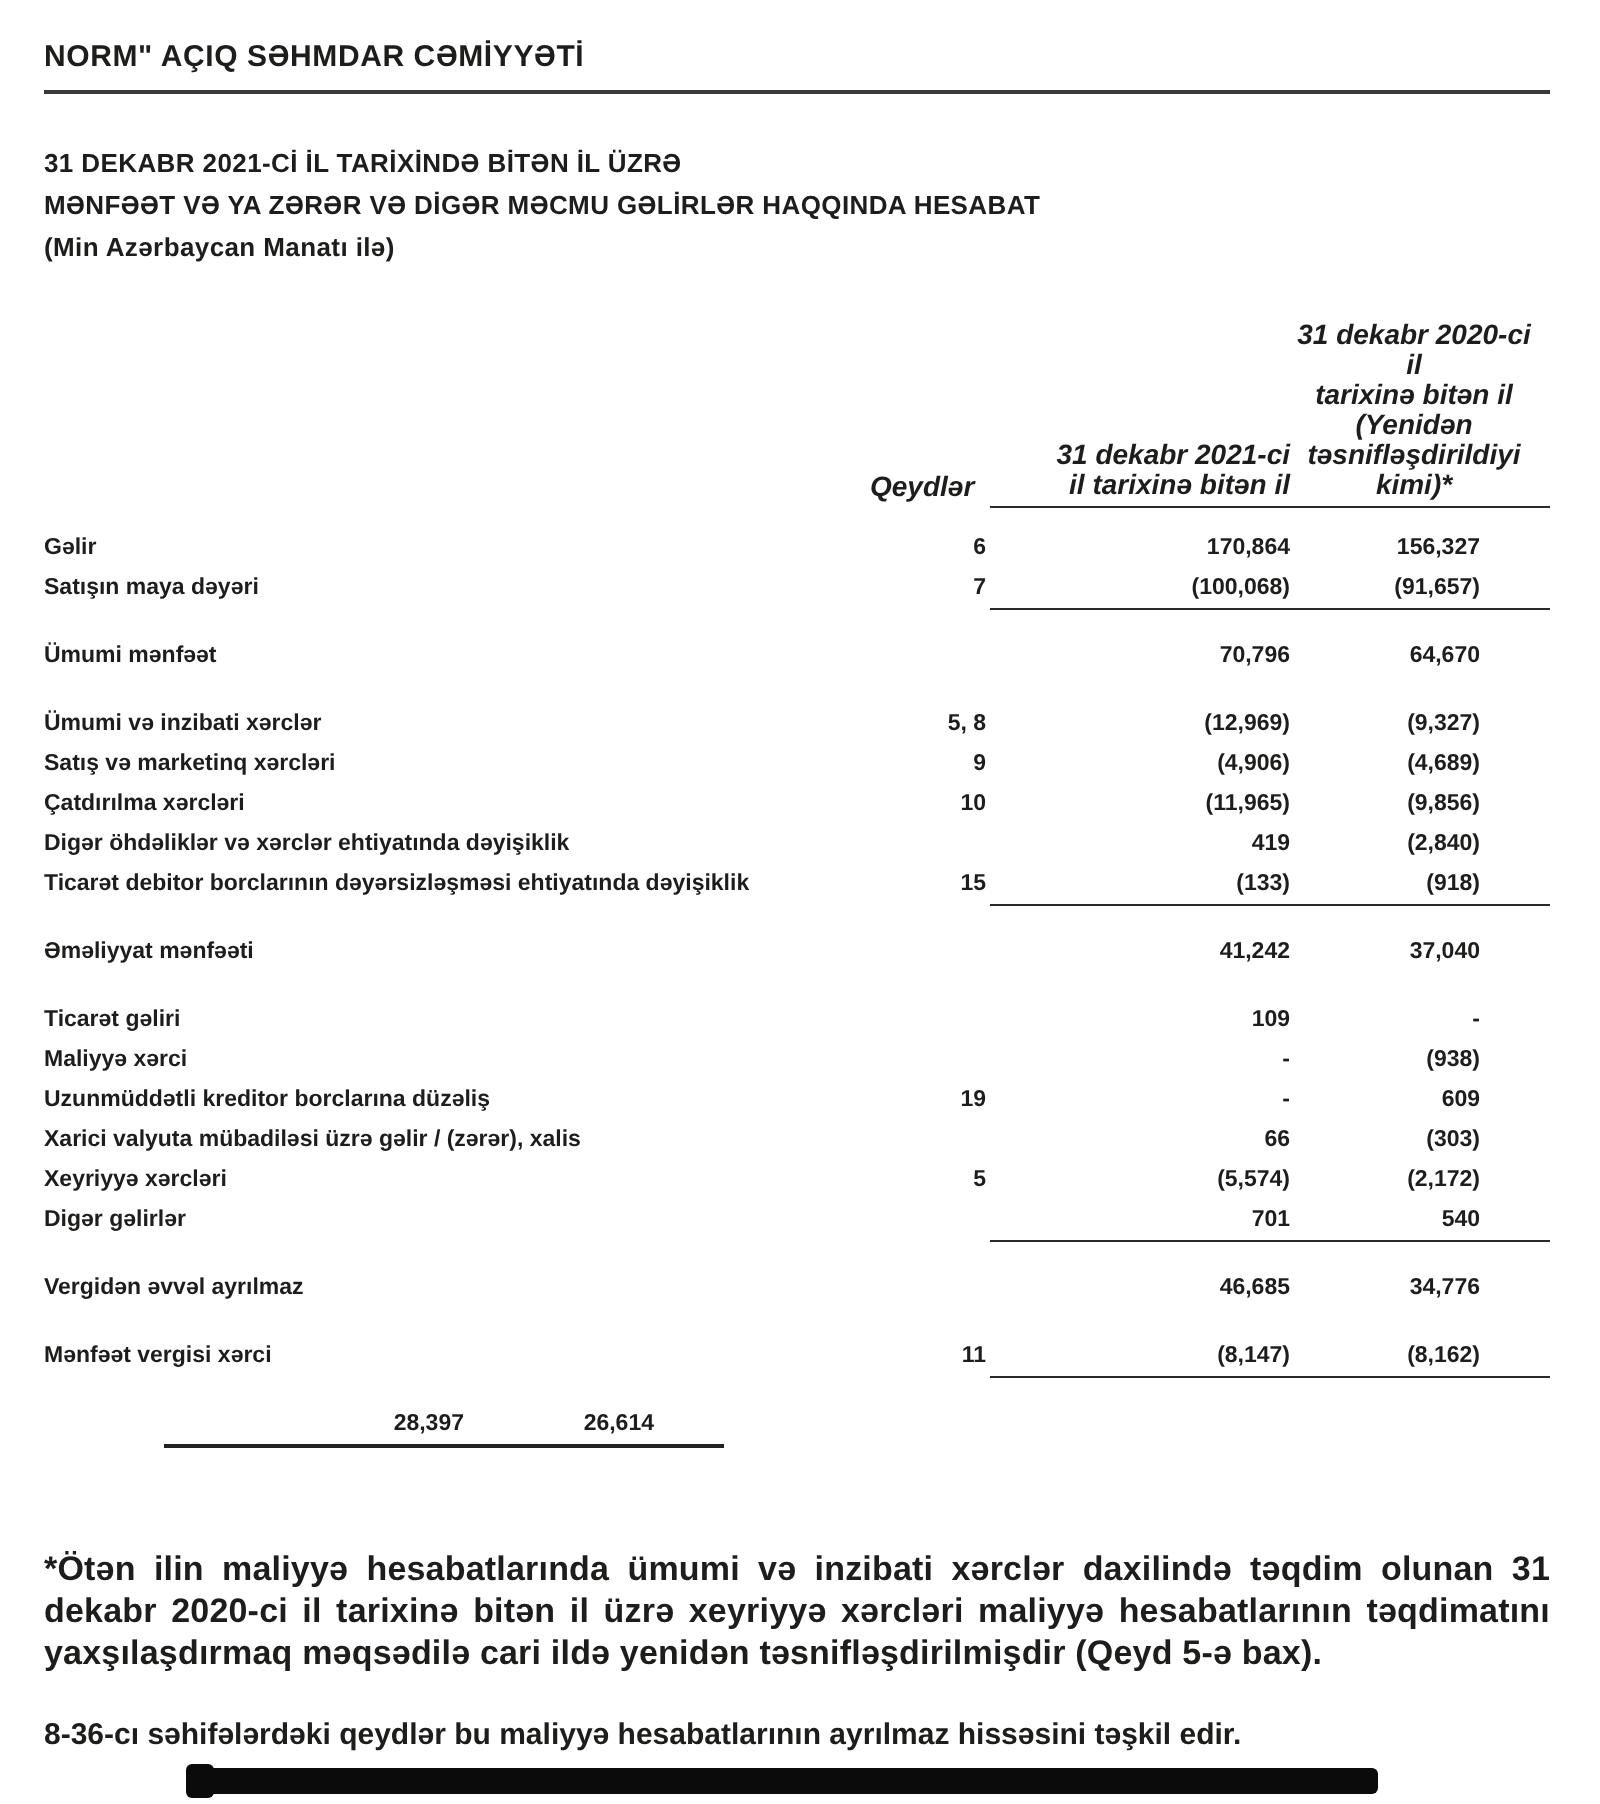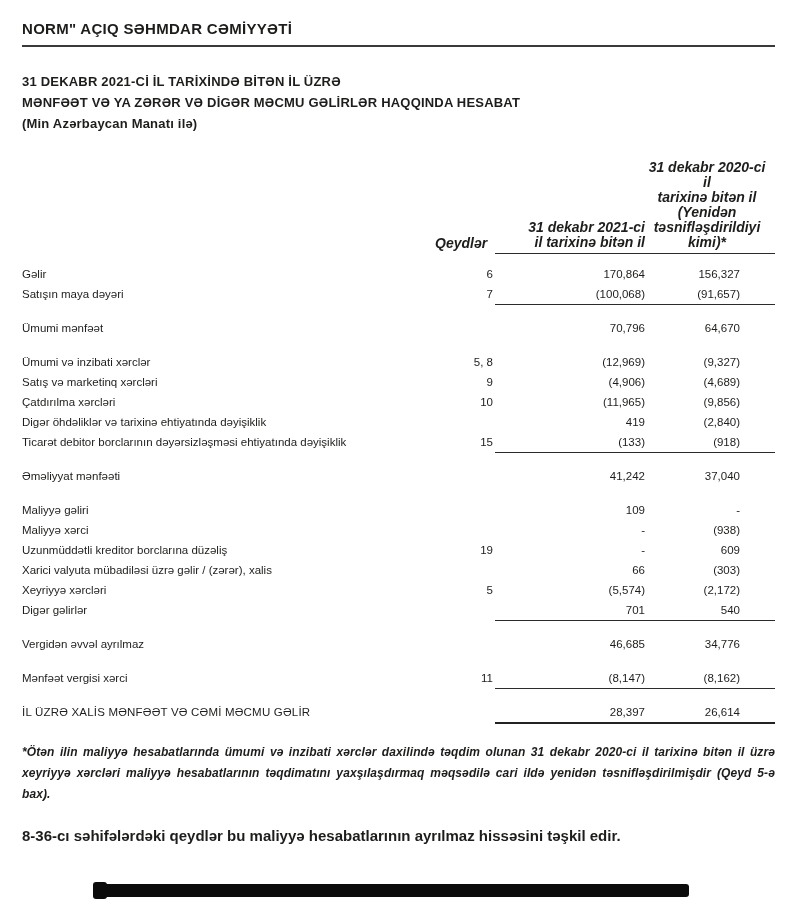--- a/index.html
+++ b/index.html
@@ -57,36 +57,35 @@
   .th.c2 { text-align: left; }
   .th.c3 { text-align: right; border-bottom: 1.5px solid #2b2b29; }
   .th.c4 { text-align: center; padding-right: 6px; border-bottom: 1.5px solid #2b2b29; }
   .tbody { margin-top: 10px; }
   .row {
     display: flex;
     align-items: baseline;
     height: 20px;
     line-height: 20px;
     font-size: 11.5px;
-    font-weight: 400;
+    font-weight: 700;
   }
   .row .c1 { white-space: nowrap; overflow: visible; }
   .row.gap { margin-top: 14px; }
   .row.u .val { border-bottom: 1.5px solid #2b2b29; }
   .row.final .val { border-bottom: 2.5px solid #222220; }
   .row.final .c1 { letter-spacing: 0.2px; }
   
   .footnote {
-    margin-top: 20px;
-    font-size: 12px;
+    margin-top: 52px;
+    font-size: 17px;
     font-weight: 700;
     line-height: 21px;
     text-align: justify;
     letter-spacing: 0.1px;
-    font-style: italic;
   }
   .footnote-2 {
     margin-top: 22px;
     font-size: 15px;
     font-weight: 700;
     line-height: 18px;
   }
   
   .scan-bar {
     position: absolute;
@@ -173,42 +172,42 @@
       </div>
 
       <div class="row">
         <span class="c1">Çatdırılma xərcləri</span>
         <span class="c2">10</span>
         <span class="c3 val">(11,965)</span>
         <span class="c4 val">(9,856)</span>
       </div>
 
       <div class="row">
-        <span class="c1">Digər öhdəliklər və tarixinə ehtiyatında dəyişiklik</span>
+        <span class="c1">Digər öhdəliklər və xərclər ehtiyatında dəyişiklik</span>
         <span class="c2"></span>
         <span class="c3 val">419</span>
         <span class="c4 val">(2,840)</span>
       </div>
 
       <div class="row u">
         <span class="c1">Ticarət debitor borclarının dəyərsizləşməsi ehtiyatında dəyişiklik</span>
         <span class="c2">15</span>
         <span class="c3 val">(133)</span>
         <span class="c4 val">(918)</span>
       </div>
 
       <div class="row gap">
         <span class="c1">Əməliyyat mənfəəti</span>
         <span class="c2"></span>
         <span class="c3 val">41,242</span>
         <span class="c4 val">37,040</span>
       </div>
 
       <div class="row gap">
-        <span class="c1">Maliyyə gəliri</span>
+        <span class="c1">Ticarət gəliri</span>
         <span class="c2"></span>
         <span class="c3 val">109</span>
         <span class="c4 val">-</span>
       </div>
 
       <div class="row">
         <span class="c1">Maliyyə xərci</span>
         <span class="c2"></span>
         <span class="c3 val">-</span>
         <span class="c4 val">(938)</span>
@@ -250,21 +249,20 @@
       </div>
 
       <div class="row gap u">
         <span class="c1">Mənfəət vergisi xərci</span>
         <span class="c2">11</span>
         <span class="c3 val">(8,147)</span>
         <span class="c4 val">(8,162)</span>
       </div>
 
       <div class="row gap final">
-        <span class="c1">İL ÜZRƏ XALİS MƏNFƏƏT VƏ CƏMİ MƏCMU GƏLİR</span>
         <span class="c2"></span>
         <span class="c3 val">28,397</span>
         <span class="c4 val">26,614</span>
       </div>
 
     </div>
   </div>
 
   <p class="footnote">*Ötən ilin maliyyə hesabatlarında ümumi və inzibati xərclər daxilində təqdim olunan 31 dekabr 2020-ci il tarixinə bitən il üzrə xeyriyyə xərcləri maliyyə hesabatlarının təqdimatını yaxşılaşdırmaq məqsədilə cari ildə yenidən təsnifləşdirilmişdir (Qeyd 5-ə bax).</p>
   <p class="footnote-2">8-36-cı səhifələrdəki qeydlər bu maliyyə hesabatlarının ayrılmaz hissəsini təşkil edir.</p>

